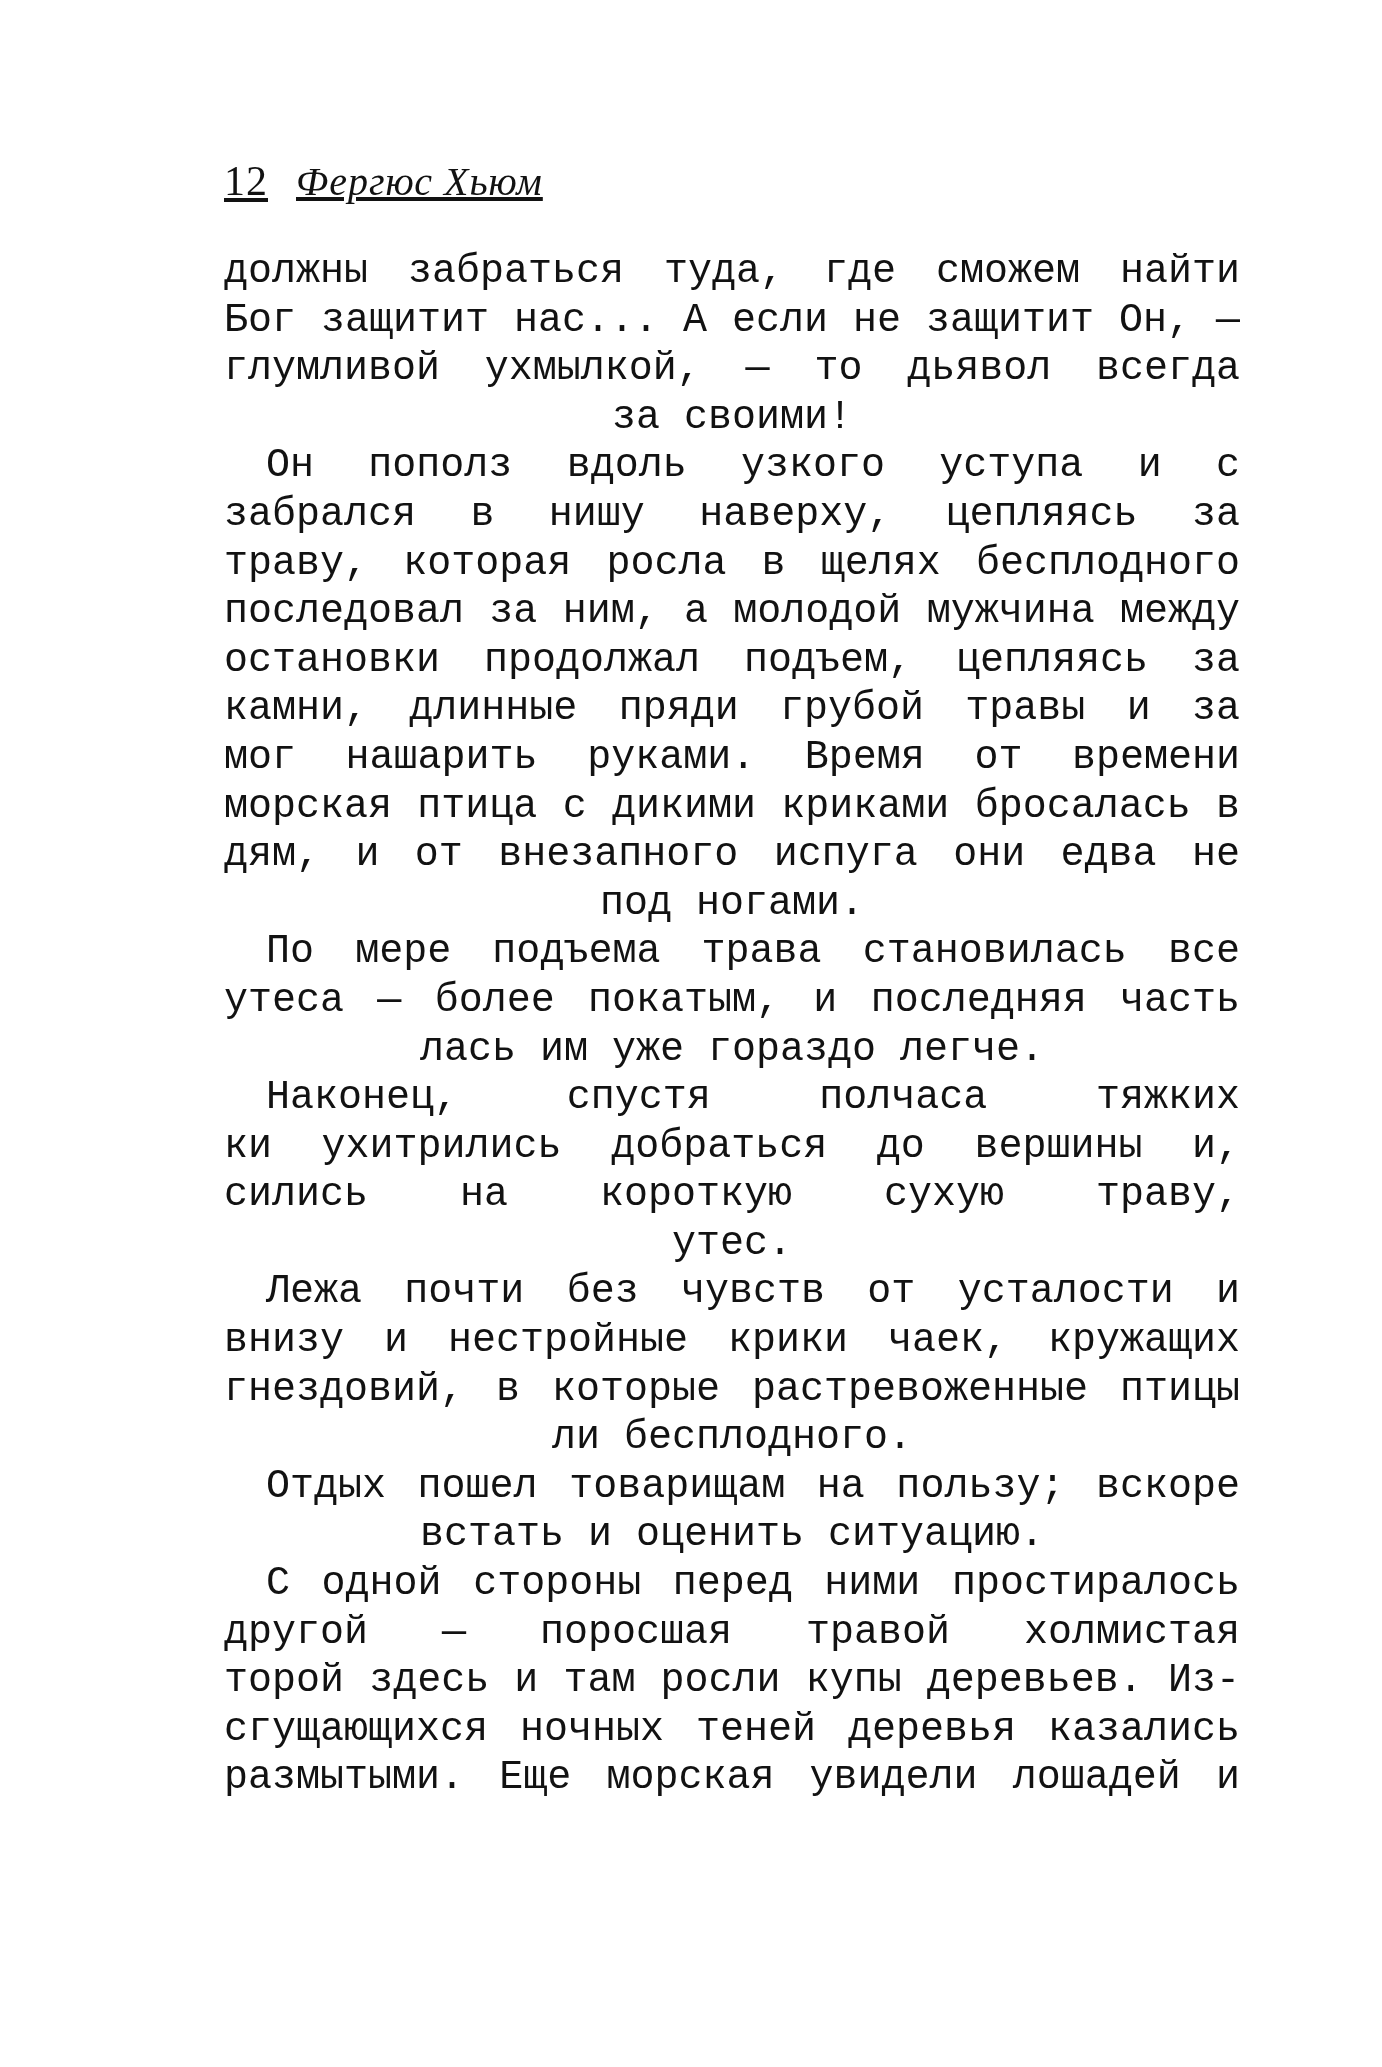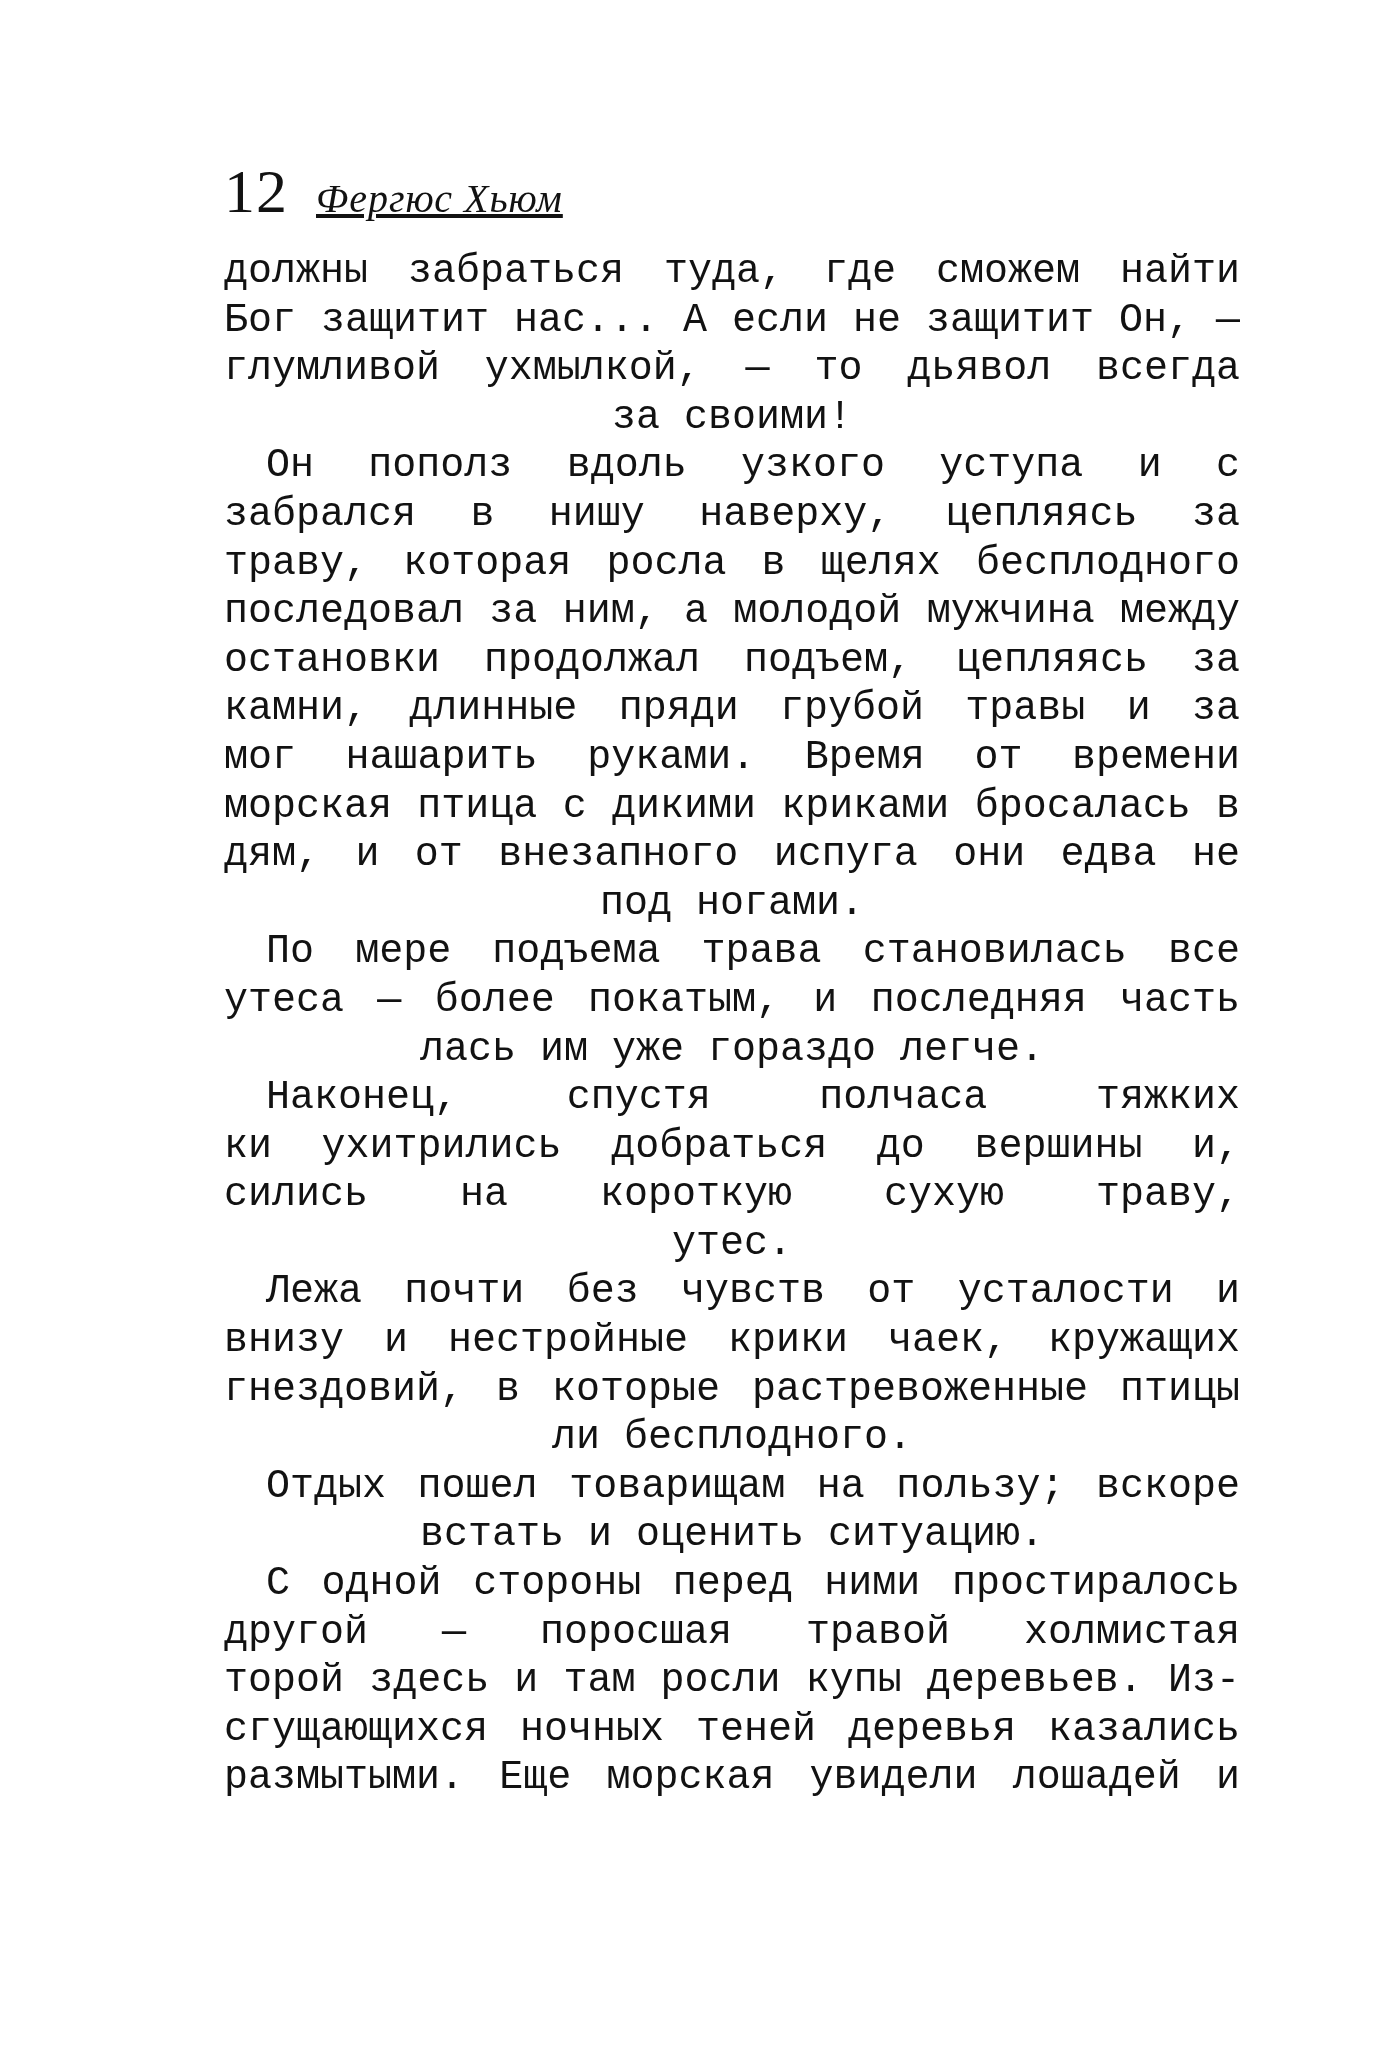--- a/index.html
+++ b/index.html
@@ -18,23 +18,24 @@
   }
   .page-header {
     position: absolute;
     left: 224px;
     top: 160px;
     display: flex;
     align-items: baseline;
     white-space: nowrap;
   }
   .page-number {
-    font-size: 62px;
+    font-size: 42px;
     line-height: 1;
     letter-spacing: 1px;
+    text-decoration: underline;
   }
   .running-title {
     font-style: italic;
     font-size: 40px;
     line-height: 1;
     margin-left: 28px;
     letter-spacing: 1px;
     text-decoration: underline;
   }
   .body-text {

